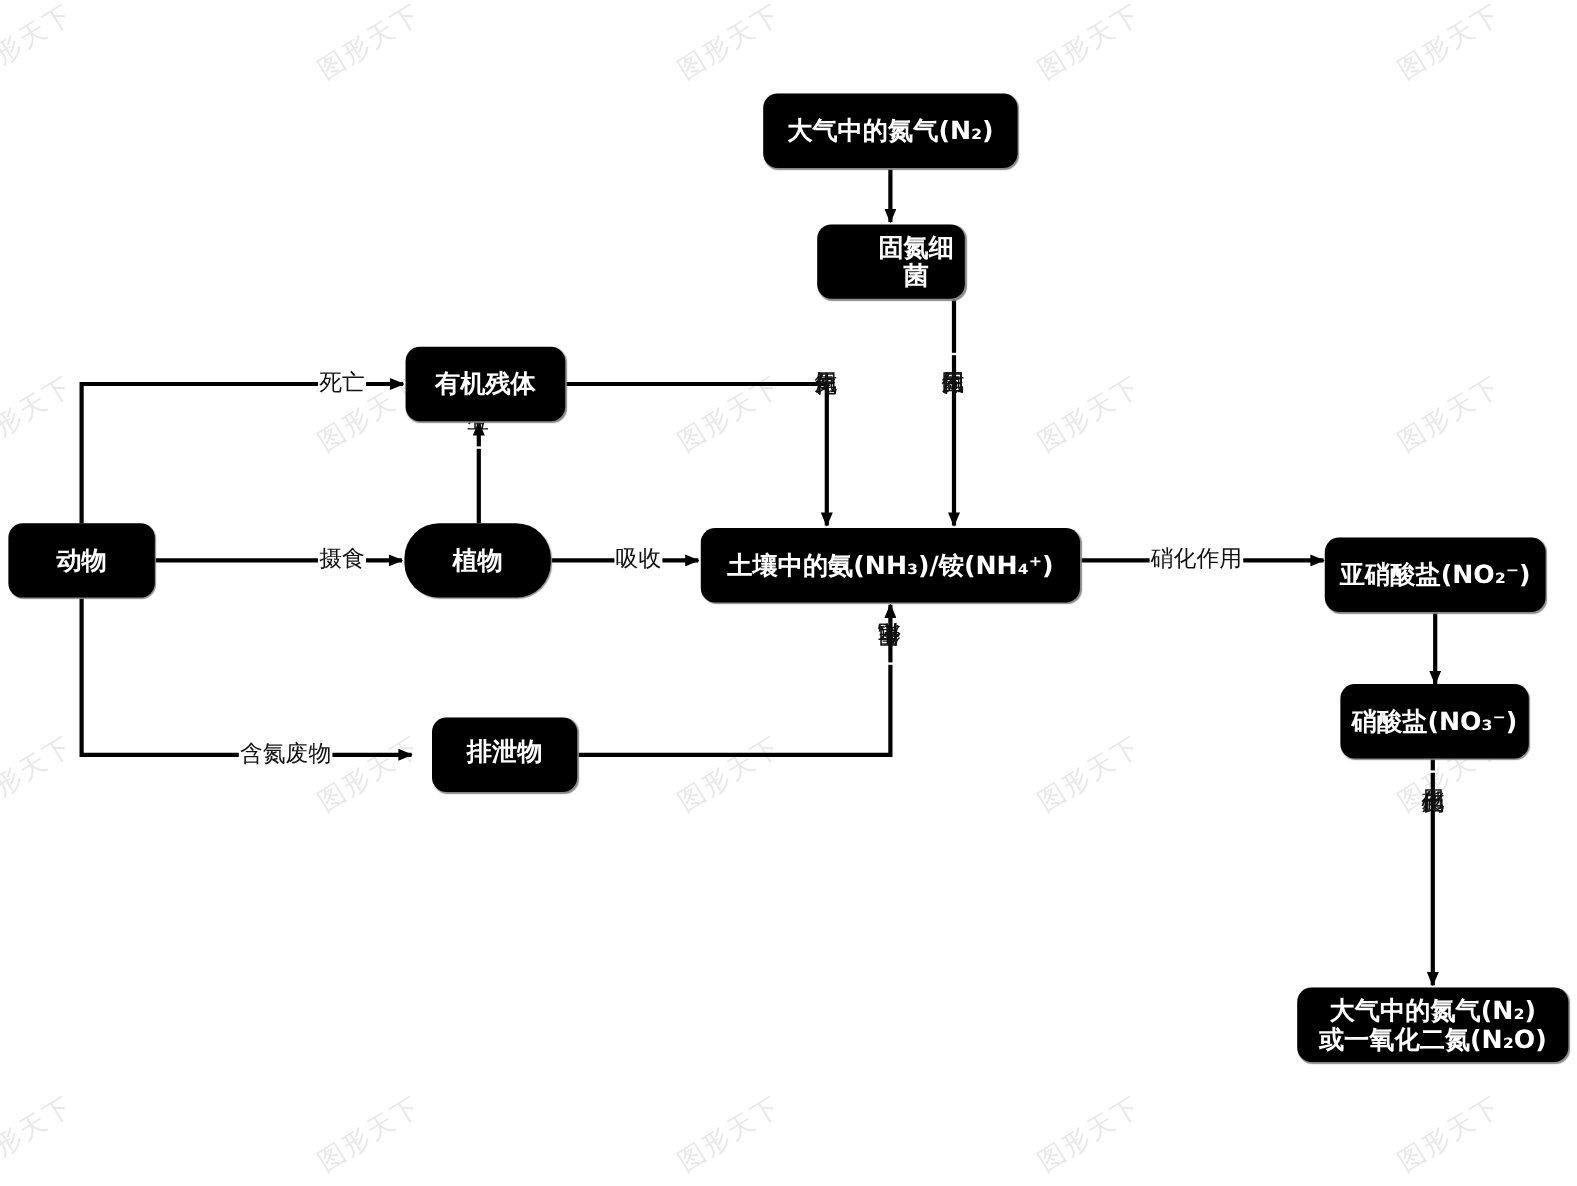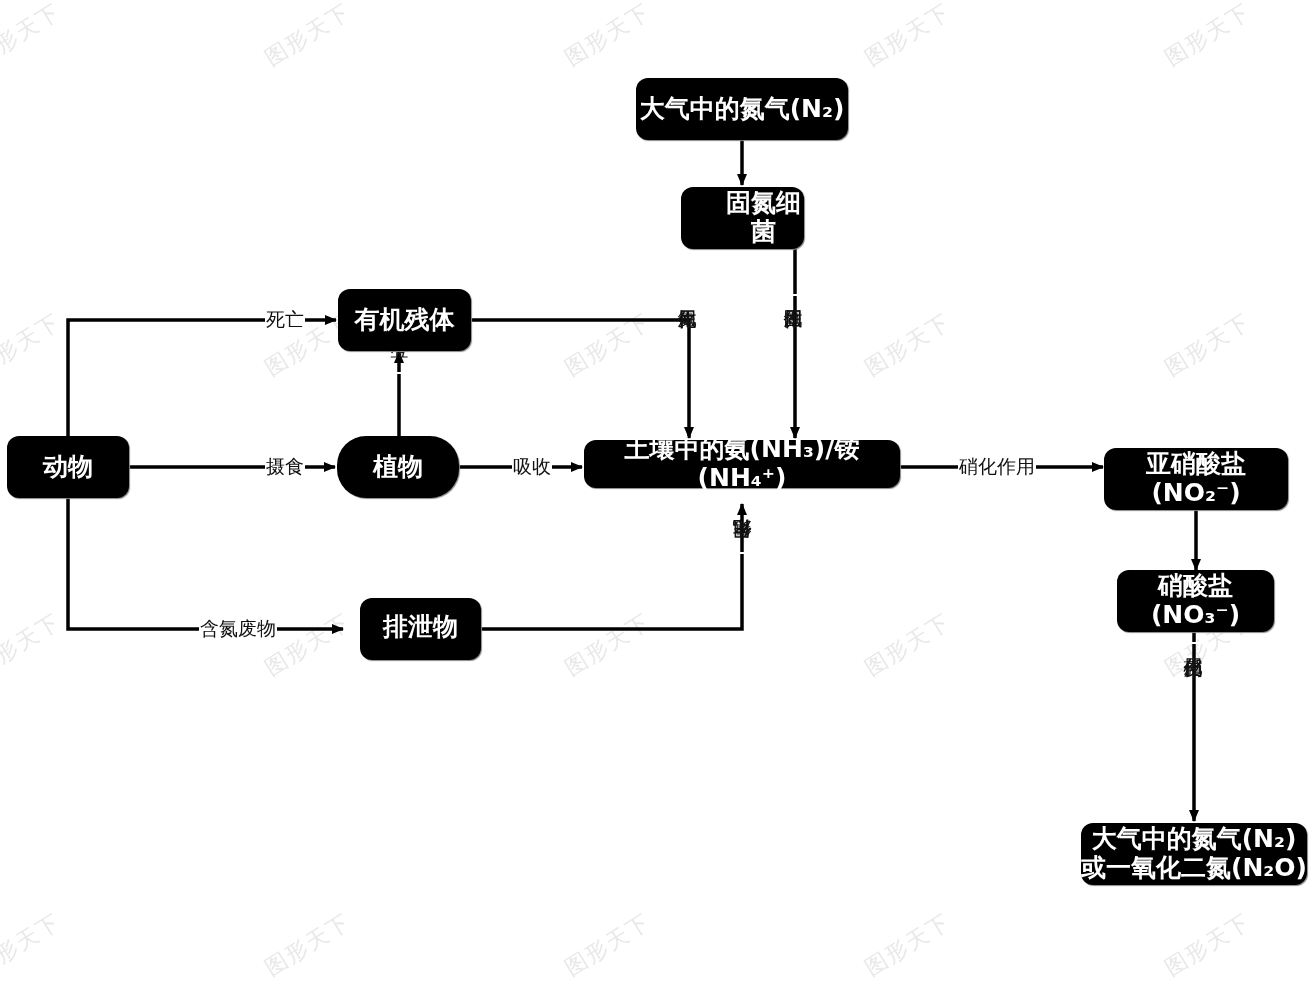--- a/index.html
+++ b/index.html
@@ -3,21 +3,21 @@
 <meta charset="utf-8">
 <style>
   html, body { margin: 0; padding: 0; background: #ffffff; }
   body { width: 1314px; height: 988px; position: relative; overflow: hidden;
          font-family: "DejaVu Sans", "Liberation Sans", sans-serif; }
   .wm { position: absolute; font-size: 22px; color: #e8e8e8; transform: rotate(-32deg);
         white-space: nowrap; pointer-events: none; letter-spacing: 2px; }
   svg.edges { position: absolute; left: 0; top: 0; }
   .node { position: absolute; background: #000; color: #fff; border-radius: 12px;
           display: flex; align-items: center; justify-content: center; text-align: center;
-          font-size: 25px; font-weight: bold; line-height: 1.15; box-sizing: border-box;
+          font-size: 21px; font-weight: bold; line-height: 1.15; box-sizing: border-box;
           box-shadow: 1px 1px 1px #888; }
   .lbl { position: absolute; background: #fff; color: #111; font-size: 19px;
          white-space: nowrap; line-height: 1; padding: 1px 1px; }
   .lbl.cw { writing-mode: vertical-rl; }
   .lbl.ccw { writing-mode: vertical-rl; transform: rotate(180deg); }
 </style>
 </head>
 <body>
 
 <div>
@@ -96,21 +96,21 @@
 </div>
 <div class="node" style="left:338px;top:289px;width:133px;height:62px;">
   <span>有机残体</span>
 </div>
 <div class="node" style="left:7px;top:436px;width:122px;height:62px;">
   <span>动物</span>
 </div>
 <div class="node" style="left:337px;top:436px;width:122px;height:62px;border-radius:29px;">
   <span>植物</span>
 </div>
-<div class="node" style="left:584px;top:440px;width:316px;height:48px;">
+<div class="node" style="left:584px;top:440px;width:316px;height:62px;">
   <span>土壤中的氨(NH₃)/铵(NH₄⁺)</span>
 </div>
 <div class="node" style="left:1104px;top:448px;width:184px;height:62px;">
   <span>亚硝酸盐(NO₂⁻)</span>
 </div>
 <div class="node" style="left:1117px;top:570px;width:157px;height:62px;">
   <span>硝酸盐(NO₃⁻)</span>
 </div>
 <div class="node" style="left:360px;top:598px;width:121px;height:62px;font-family:Liberation Mono, monospace;">
   <span>排泄物</span>

